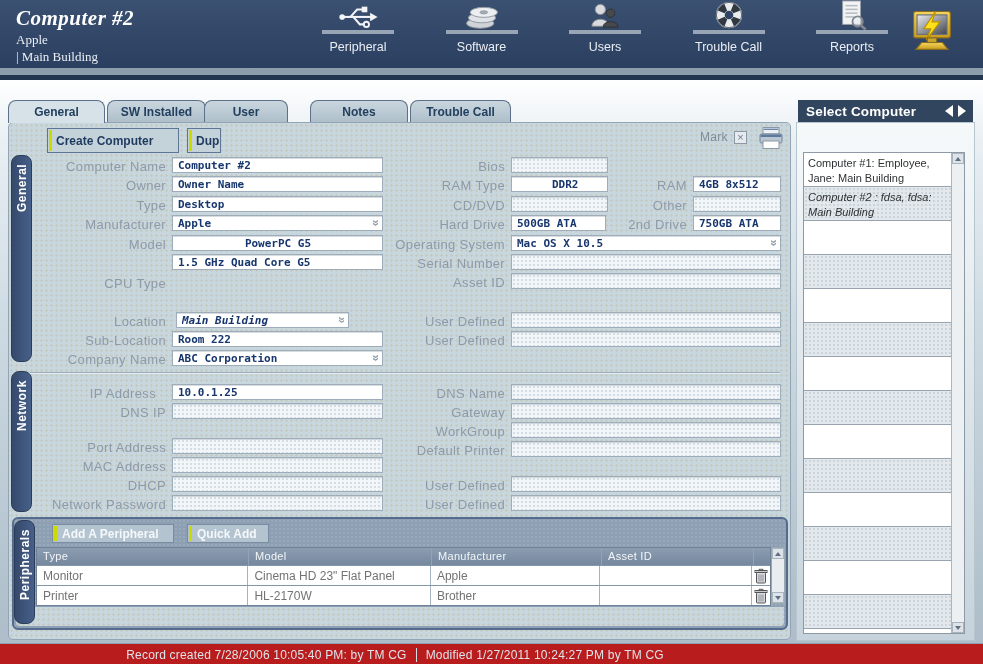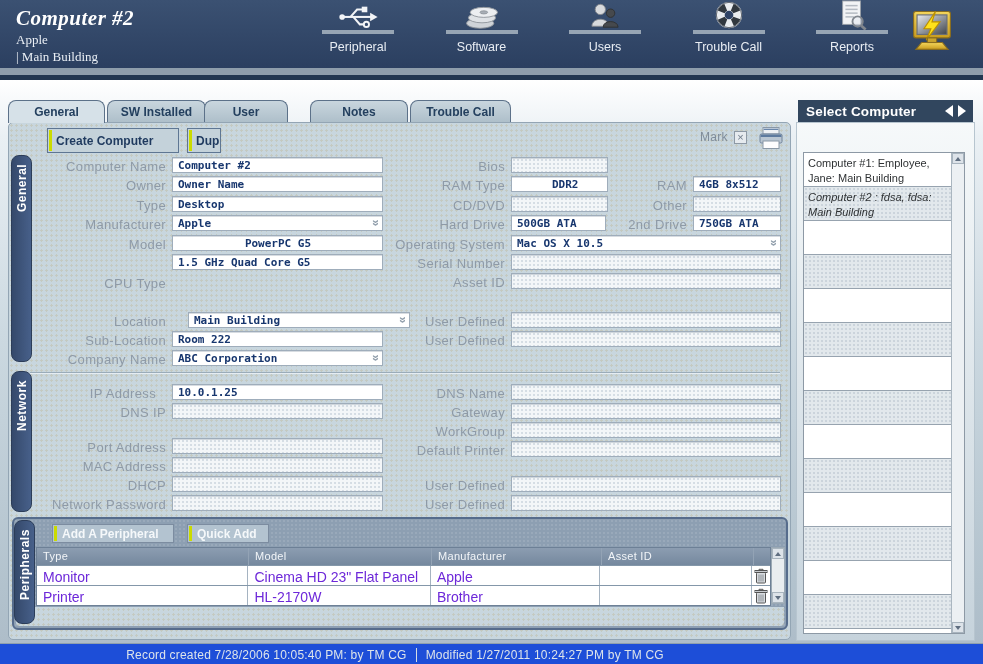--- a/index.html
+++ b/index.html
@@ -88,21 +88,21 @@
           background-image:radial-gradient(circle,rgba(255,255,255,.10) 1px,transparent 1.2px);
           background-size:4px 4px;
           border:2px solid #566c8c;border-radius:6px;}
   .periph-strip{position:absolute;left:2px;bottom:2px;width:768px;height:19px;
           background-color:#c8d6de;
           background-image:radial-gradient(circle,rgba(186,174,128,.30) 1px,transparent 1.3px);
           background-size:5px 5px;border-radius:0 0 4px 4px;}
   .ptable{position:absolute;left:22px;top:28px;width:735px;border:1px solid #6d8096;}
   .prow{display:flex;height:20px;background:#fff;border-top:1px solid #8497a9;}
   .phead{display:flex;height:17px;background:linear-gradient(#8c9db1,#75889e);border-top:none;}
-  .pcell{padding:3px 0 0 6px;font-size:14px;color:#6d28d9;border-right:1px solid #a5b3c1;
+  .pcell{padding:3px 0 0 6px;font-size:12px;color:#737373;border-right:1px solid #a5b3c1;
          overflow:hidden;white-space:nowrap;}
   .phead .pcell{font-size:11px;color:#f2f5f8;letter-spacing:.3px;padding-top:2px;
          border-right:1px solid #93a3b5;}
   .ptrash{width:18px;display:flex;align-items:center;justify-content:center;cursor:pointer;}
   .pscroll{position:absolute;left:757px;top:28px;width:14px;height:57px;background:#e9edf0;
            border:1px solid #9aa8b4;}
 
   .sb-btn{position:absolute;left:0;width:100%;height:11px;background:#dde3e9;border:1px solid #a8b4be;
           display:flex;align-items:center;justify-content:center;cursor:pointer;}
   .sb-arrow-up{width:0;height:0;border-left:3px solid transparent;border-right:3px solid transparent;
@@ -121,21 +121,21 @@
          border:1px solid #8d99a5;overflow:hidden;}
   .srow{position:absolute;left:0;width:147px;height:34px;border-bottom:1px solid #97a3af;
         font-size:11px;color:#2e3133;line-height:1.35;padding:3px 4px;cursor:pointer;}
   .srow.alt{background-color:#e2e8ec;
         background-image:radial-gradient(circle,rgba(150,165,180,.30) 1px,transparent 1.2px);
         background-size:4px 4px;font-style:italic;}
   .sscroll{position:absolute;right:0;top:0;width:13px;height:100%;background:#ecf0f3;
            border-left:1px solid #aab6c0;}
 
   
-  .footer{position:absolute;left:0;top:643px;width:983px;height:21px;background:#1d4ed8;
+  .footer{position:absolute;left:0;top:643px;width:983px;height:21px;background:#b91c1c;
           border-top:1px solid #8fa0ae;}
   .footer-inner{position:absolute;left:0;top:0;width:790px;height:21px;display:flex;
           align-items:center;justify-content:center;gap:9px;font-size:12px;color:#dde4ea;
           letter-spacing:.2px;}
   .fdiv{width:1px;height:14px;background:#d5dde4;}
 </style>
 </head>
 <body>
 
 <div id="app">
@@ -340,21 +340,21 @@
       </div>
       <div class="flabel" style="left: 361px; top: 256px;">Serial Number</div>
       <div class="ffield empty" style="left: 511px; top: 254px; width: 270px;">
         <span class="fval"></span>
       </div>
       <div class="flabel" style="left: 361px; top: 275px;">Asset ID</div>
       <div class="ffield empty" style="left: 511px; top: 273px; width: 270px;">
         <span class="fval"></span>
       </div>
       <div class="flabel" style="left: 22px; top: 314px;">Location</div>
-      <div class="ffield" style="left: 188px; top: 312px; width: 222px;">
+      <div class="ffield" style="left: 176px; top: 312px; width: 173px; font-style: italic;">
         <span class="fval">Main Building</span>
         <span class="chev">«</span>
       </div>
       <div class="flabel" style="left: 22px; top: 333px;">Sub-Location</div>
       <div class="ffield" style="left: 172px; top: 331px; width: 211px;">
         <span class="fval">Room 222</span>
       </div>
       <div class="flabel" style="left: 22px; top: 352px;">Company Name</div>
       <div class="ffield" style="left: 172px; top: 350px; width: 211px;">
         <span class="fval">ABC Corporation</span>

